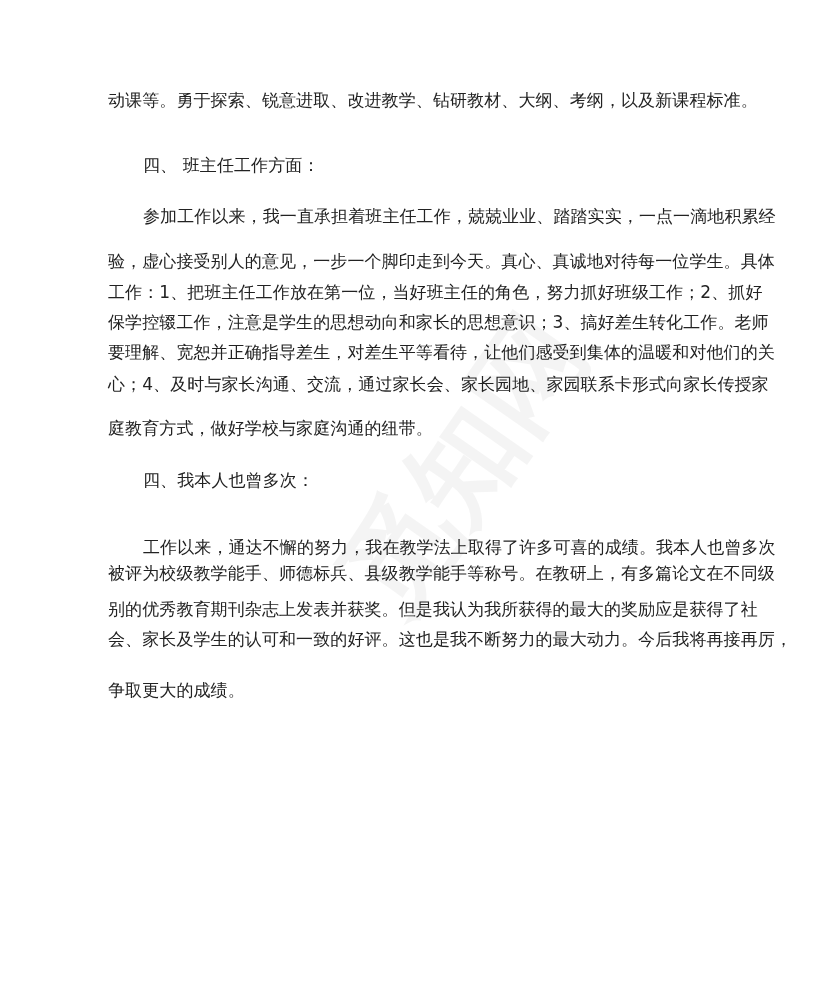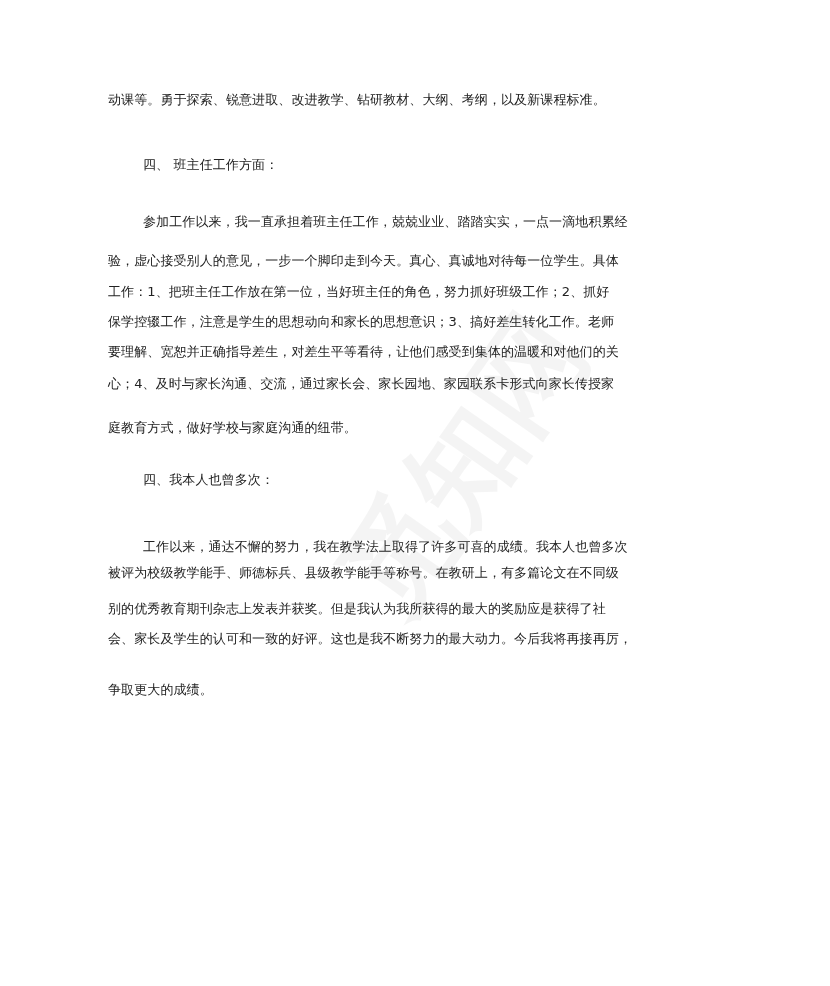--- a/index.html
+++ b/index.html
@@ -2,40 +2,40 @@
 <html><head>
   <meta charset="utf-8">
   <style>
     html, body { margin: 0; padding: 0; }
     body {
       width: 830px; height: 986px; background: #ffffff; position: relative; overflow: hidden;
       font-family: "DejaVu Sans", "Liberation Sans", sans-serif; color: #222222;
     }
     .page { position: absolute; left: 108px; top: 0; width: 620px; }
     .line {
-      position: absolute; left: 0; white-space: nowrap; font-size: 13px; line-height: 24px;
+      position: absolute; left: 0; white-space: nowrap; font-size: 17px; line-height: 24px;
       letter-spacing: 0.1px;
     }
     .indent { left: 35px; }
     .heading-indent { left: 35px; }
     .watermark {
       position: absolute; left: 300px; top: 390px; font-size: 110px; font-weight: bold;
       color: rgba(0,0,0,0.045); transform: rotate(-55deg); transform-origin: center;
       white-space: nowrap; pointer-events: none;
     }
   </style>
 </head>
 <body>
 
 <div class="watermark">觅知网</div>
 
 <div class="page">
   <div class="line" style="top:88px">动课等。勇于探索、锐意进取、改进教学、钻研教材、大纲、考纲，以及新课程标准。</div>
   <div class="line heading-indent" style="top:153px">四、  班主任工作方面：</div>
-  <div class="line indent" style="top:210px">参加工作以来，我一直承担着班主任工作，兢兢业业、踏踏实实，一点一滴地积累经</div>
+  <div class="line indent" style="top:204px">参加工作以来，我一直承担着班主任工作，兢兢业业、踏踏实实，一点一滴地积累经</div>
   <div class="line" style="top:249px">验，虚心接受别人的意见，一步一个脚印走到今天。真心、真诚地对待每一位学生。具体</div>
   <div class="line" style="top:280px">工作：1、把班主任工作放在第一位，当好班主任的角色，努力抓好班级工作；2、抓好</div>
   <div class="line" style="top:310px">保学控辍工作，注意是学生的思想动向和家长的思想意识；3、搞好差生转化工作。老师</div>
   <div class="line" style="top:340px">要理解、宽恕并正确指导差生，对差生平等看待，让他们感受到集体的温暖和对他们的关</div>
   <div class="line" style="top:372px">心；4、及时与家长沟通、交流，通过家长会、家长园地、家园联系卡形式向家长传授家</div>
   <div class="line" style="top:416px">庭教育方式，做好学校与家庭沟通的纽带。</div>
   <div class="line heading-indent" style="top:468px">四、我本人也曾多次：</div>
   <div class="line indent" style="top:535px">工作以来，通达不懈的努力，我在教学法上取得了许多可喜的成绩。我本人也曾多次</div>
   <div class="line" style="top:561px">被评为校级教学能手、师德标兵、县级教学能手等称号。在教研上，有多篇论文在不同级</div>
   <div class="line" style="top:597px">别的优秀教育期刊杂志上发表并获奖。但是我认为我所获得的最大的奖励应是获得了社</div>

